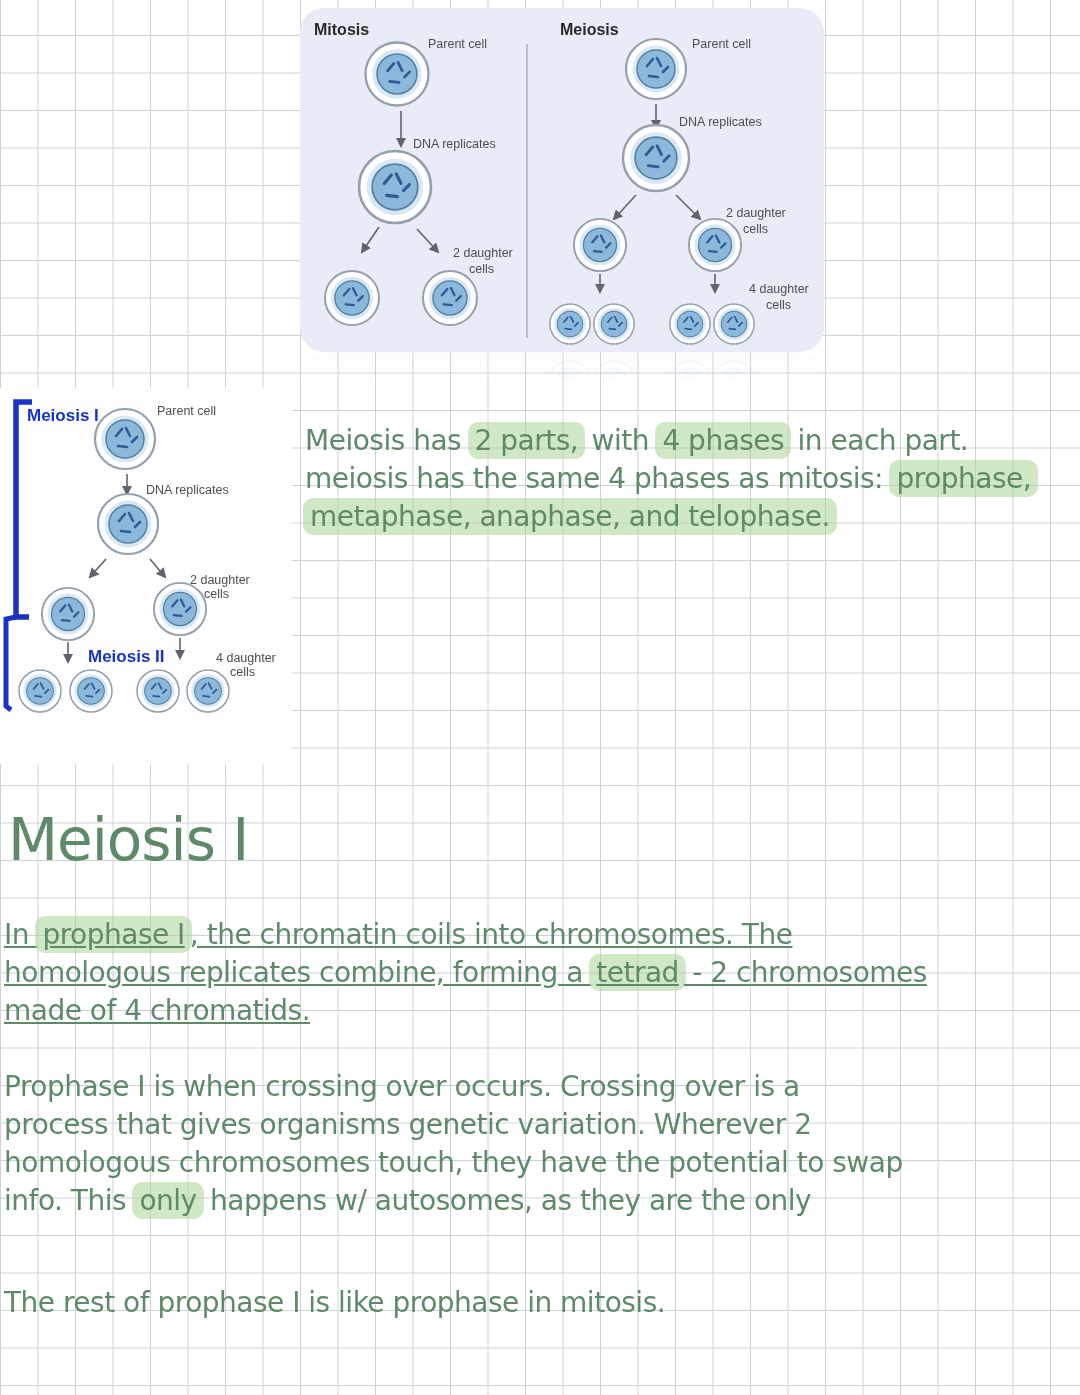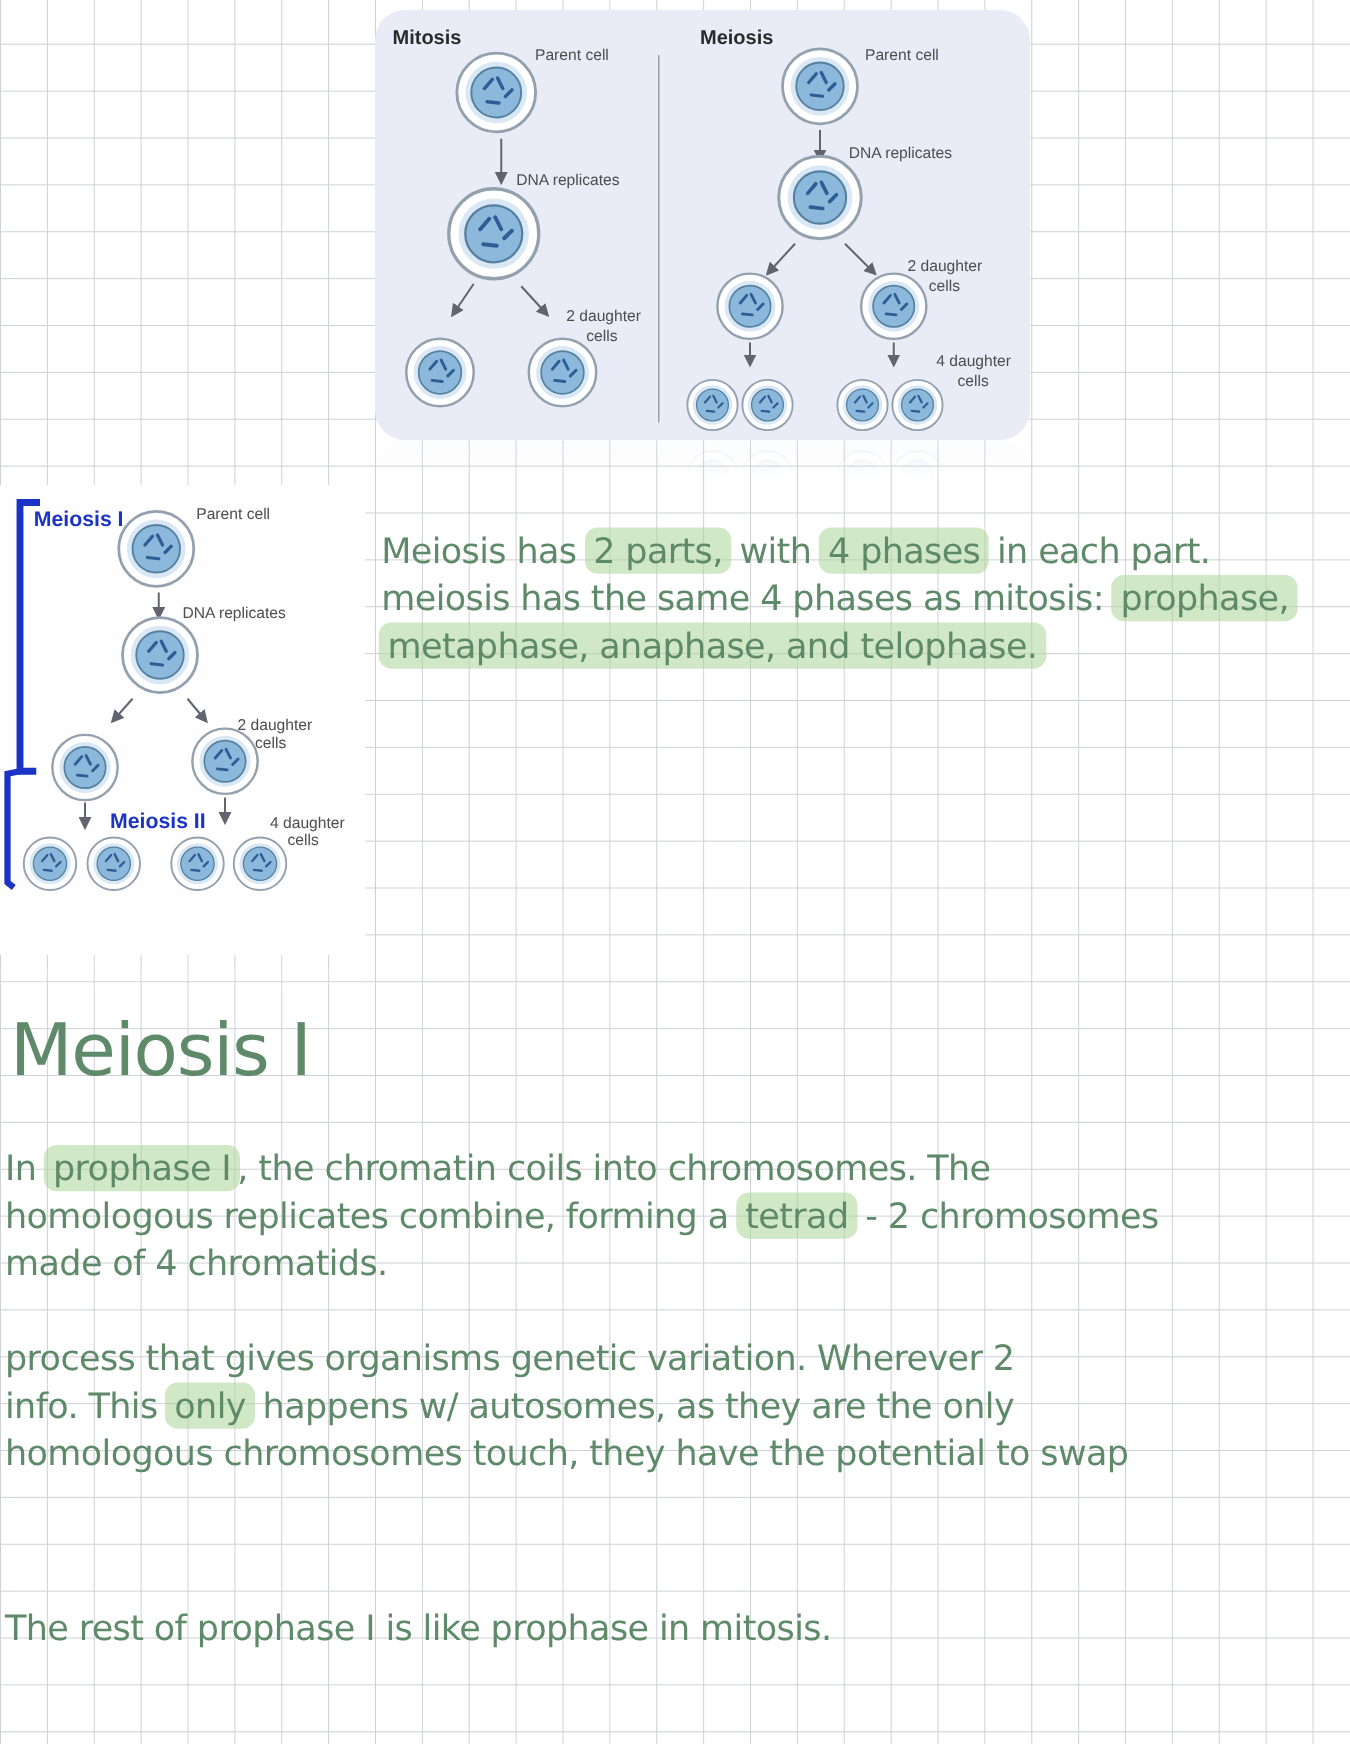--- a/index.html
+++ b/index.html
@@ -189,27 +189,28 @@
 </div>
 
 <div class="abs hand" style="left:305px;top:422px;">
   <div class="note-line"><span>Meiosis has </span><span class="hl">2 parts,</span><span> with </span><span class="hl">4 phases</span><span> in each part.</span></div>
   <div class="note-line"><span>meiosis has the same 4 phases as mitosis: </span><span class="hl">prophase,</span></div>
   <div class="note-line"><span class="hl">metaphase, anaphase, and telophase.</span></div>
 </div>
 
 <div class="abs heading" style="left:8px;top:800px;">Meiosis I</div>
 
-<div class="abs hand" style="left:4px;top:916px;">
+<div class="abs hand" style="left:4px;top:916px;text-decoration:underline;">
   <div class="note-line"><span>In </span><span class="hl">prophase I</span><span>, the chromatin coils into chromosomes. The</span></div>
   <div class="note-line"><span>homologous replicates combine, forming a </span><span class="hl">tetrad</span><span> - 2 chromosomes</span></div>
   <div class="note-line"><span>made of 4 chromatids.</span></div>
 </div>
 
 <div class="abs hand" style="left:4px;top:1068px;">
+  <div class="note-line"><span>Prophase I is when crossing over occurs. Crossing over is a</span></div>
   <div class="note-line"><span>process that gives organisms genetic variation. Wherever 2</span></div>
+  <div class="note-line"><span>homologous chromosomes touch, they have the potential to swap</span></div>
   <div class="note-line"><span>info. This </span><span class="hl">only</span><span> happens w/ autosomes, as they are the only</span></div>
-  <div class="note-line"><span>homologous chromosomes touch, they have the potential to swap</span></div>
 </div>
 
 <div class="abs hand" style="left:4px;top:1284px;">
   <div class="note-line"><span>The rest of prophase I is like prophase in mitosis.</span></div>
 </div>
 
 </body></html>

